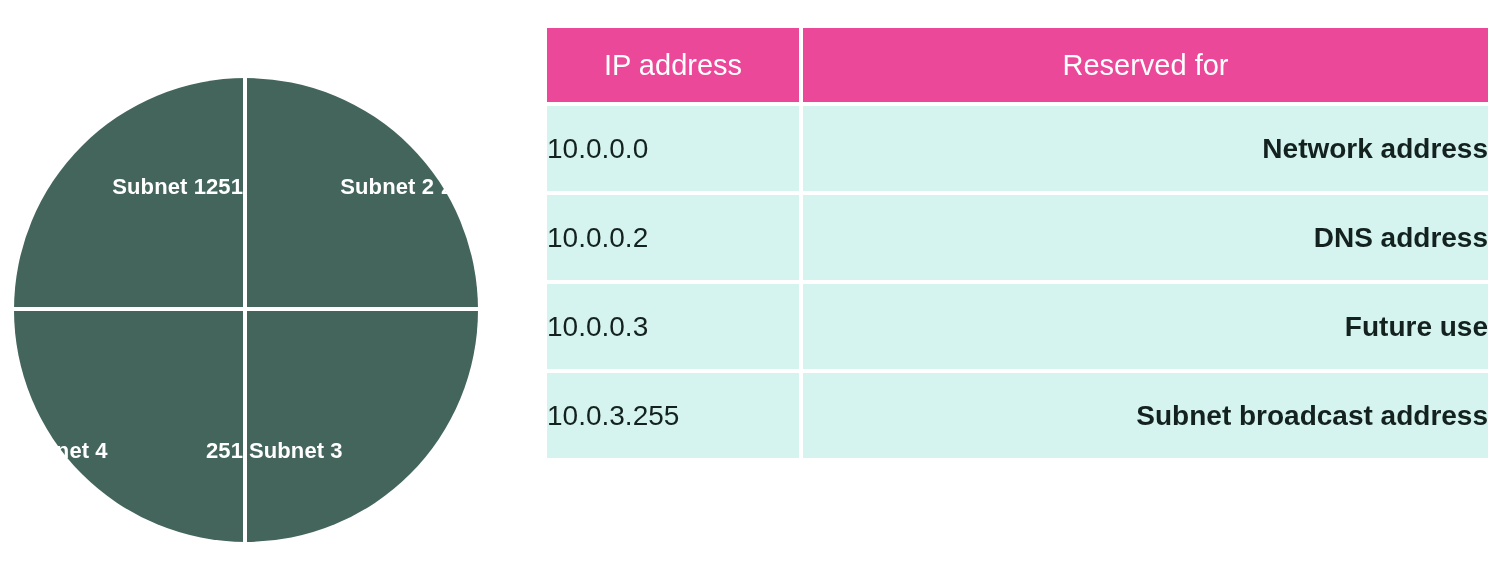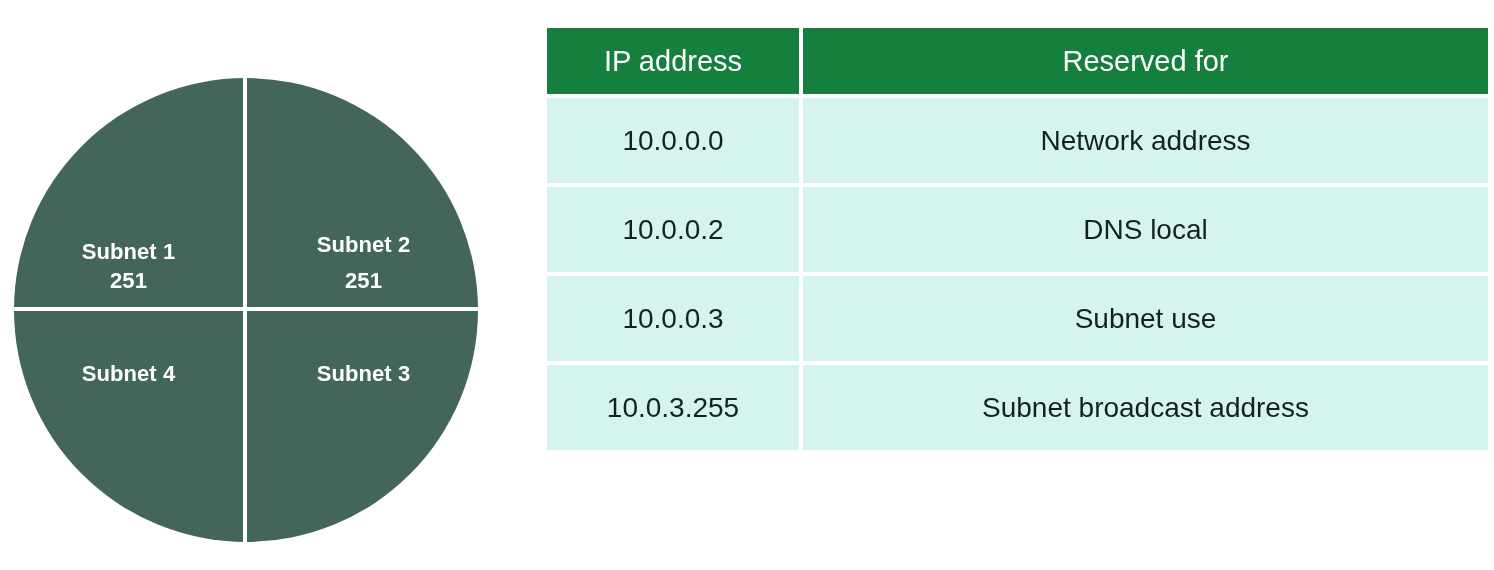--- a/index.html
+++ b/index.html
@@ -44,21 +44,21 @@
     top: 229px;
     width: 468px;
     height: 4px;
     background: #ffffff;
   }
   .pie-quadrant {
     position: absolute;
     width: 229px;
     height: 229px;
     display: flex;
-    flex-direction: column;
+    flex-direction: row;
     align-items: center;
     justify-content: flex-end;
     color: #ffffff;
     font-size: 22px;
     font-weight: 600;
     line-height: 1.33;
     letter-spacing: 0.1px;
     text-align: center;
   }
   .pie-quadrant.q-top {
@@ -87,48 +87,48 @@
     table-layout: fixed;
   }
   #ip-table th, #ip-table td {
     padding: 0;
     margin: 0;
   }
   .col-ip   { width: 256px; }
   .col-desc { width: 685px; }
 
   .thead-row th {
-    height: 66px;
-    background: #15803d;
+    height: 74px;
+    background: #ec4899;
     color: #ffffff;
     font-size: 29px;
     font-weight: 400;
     text-align: center;
     vertical-align: middle;
   }
   .thead-row th.th-ip {
     border-right: 4px solid #ffffff;
   }
 
   .body-row td {
     height: 85px;
     background: #D6F4EF;
     color: #13221f;
     font-size: 28px;
     font-weight: 400;
     vertical-align: middle;
     border-top: 4px solid #ffffff;
   }
   .body-row td.cell-ip {
-    text-align: center;
     border-right: 4px solid #ffffff;
   }
   .body-row td.cell-desc {
-    text-align: center;
+    text-align: right;
     padding-left: 18px;
+    font-weight: bold;
   }
 </style>
 </head>
 <body>
 
 <div id="subnet-diagram">
   <div class="pie-circle"></div>
 
   <div class="pie-quadrant q-top q1">
     <span>Subnet 1</span>
@@ -165,24 +165,24 @@
       <th class="th-desc">Reserved for</th>
     </tr>
   </thead>
   <tbody>
     <tr class="body-row">
       <td class="cell-ip">10.0.0.0</td>
       <td class="cell-desc">Network address</td>
     </tr>
     <tr class="body-row">
       <td class="cell-ip">10.0.0.2</td>
-      <td class="cell-desc">DNS local</td>
+      <td class="cell-desc">DNS address</td>
     </tr>
     <tr class="body-row">
       <td class="cell-ip">10.0.0.3</td>
-      <td class="cell-desc">Subnet use</td>
+      <td class="cell-desc">Future use</td>
     </tr>
     <tr class="body-row">
       <td class="cell-ip">10.0.3.255</td>
       <td class="cell-desc">Subnet broadcast address</td>
     </tr>
   </tbody>
 </table>
 
 </body></html>

